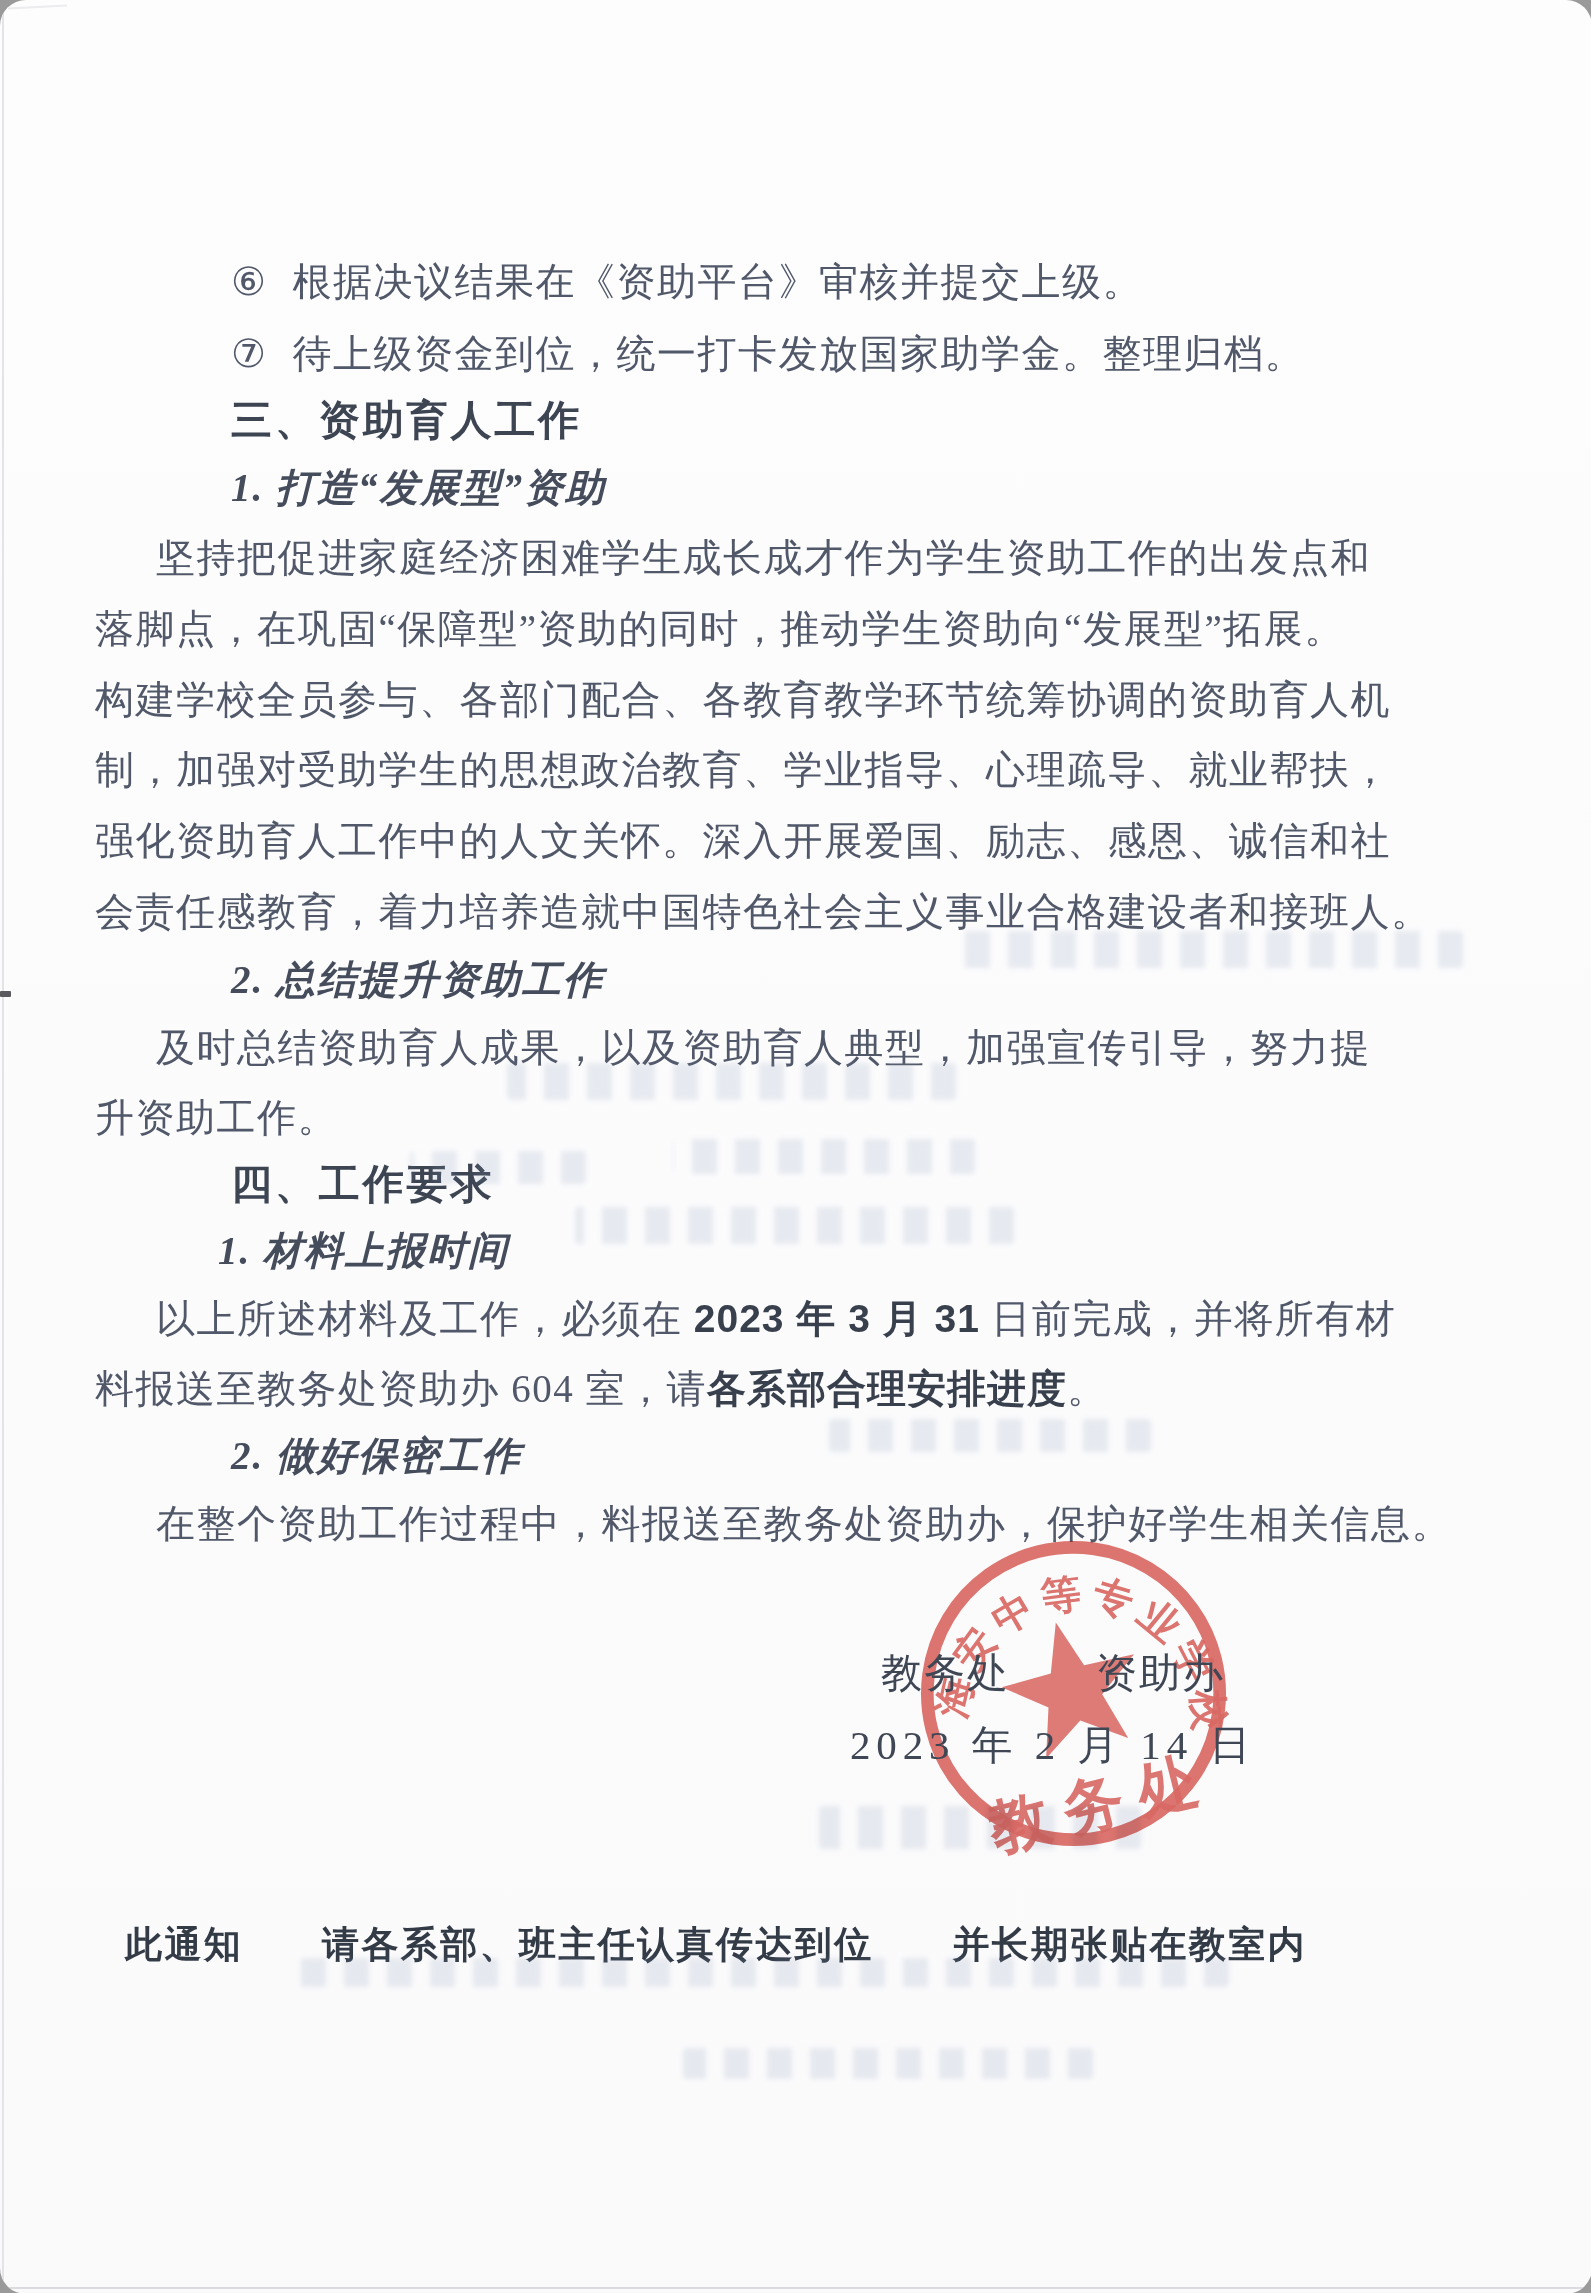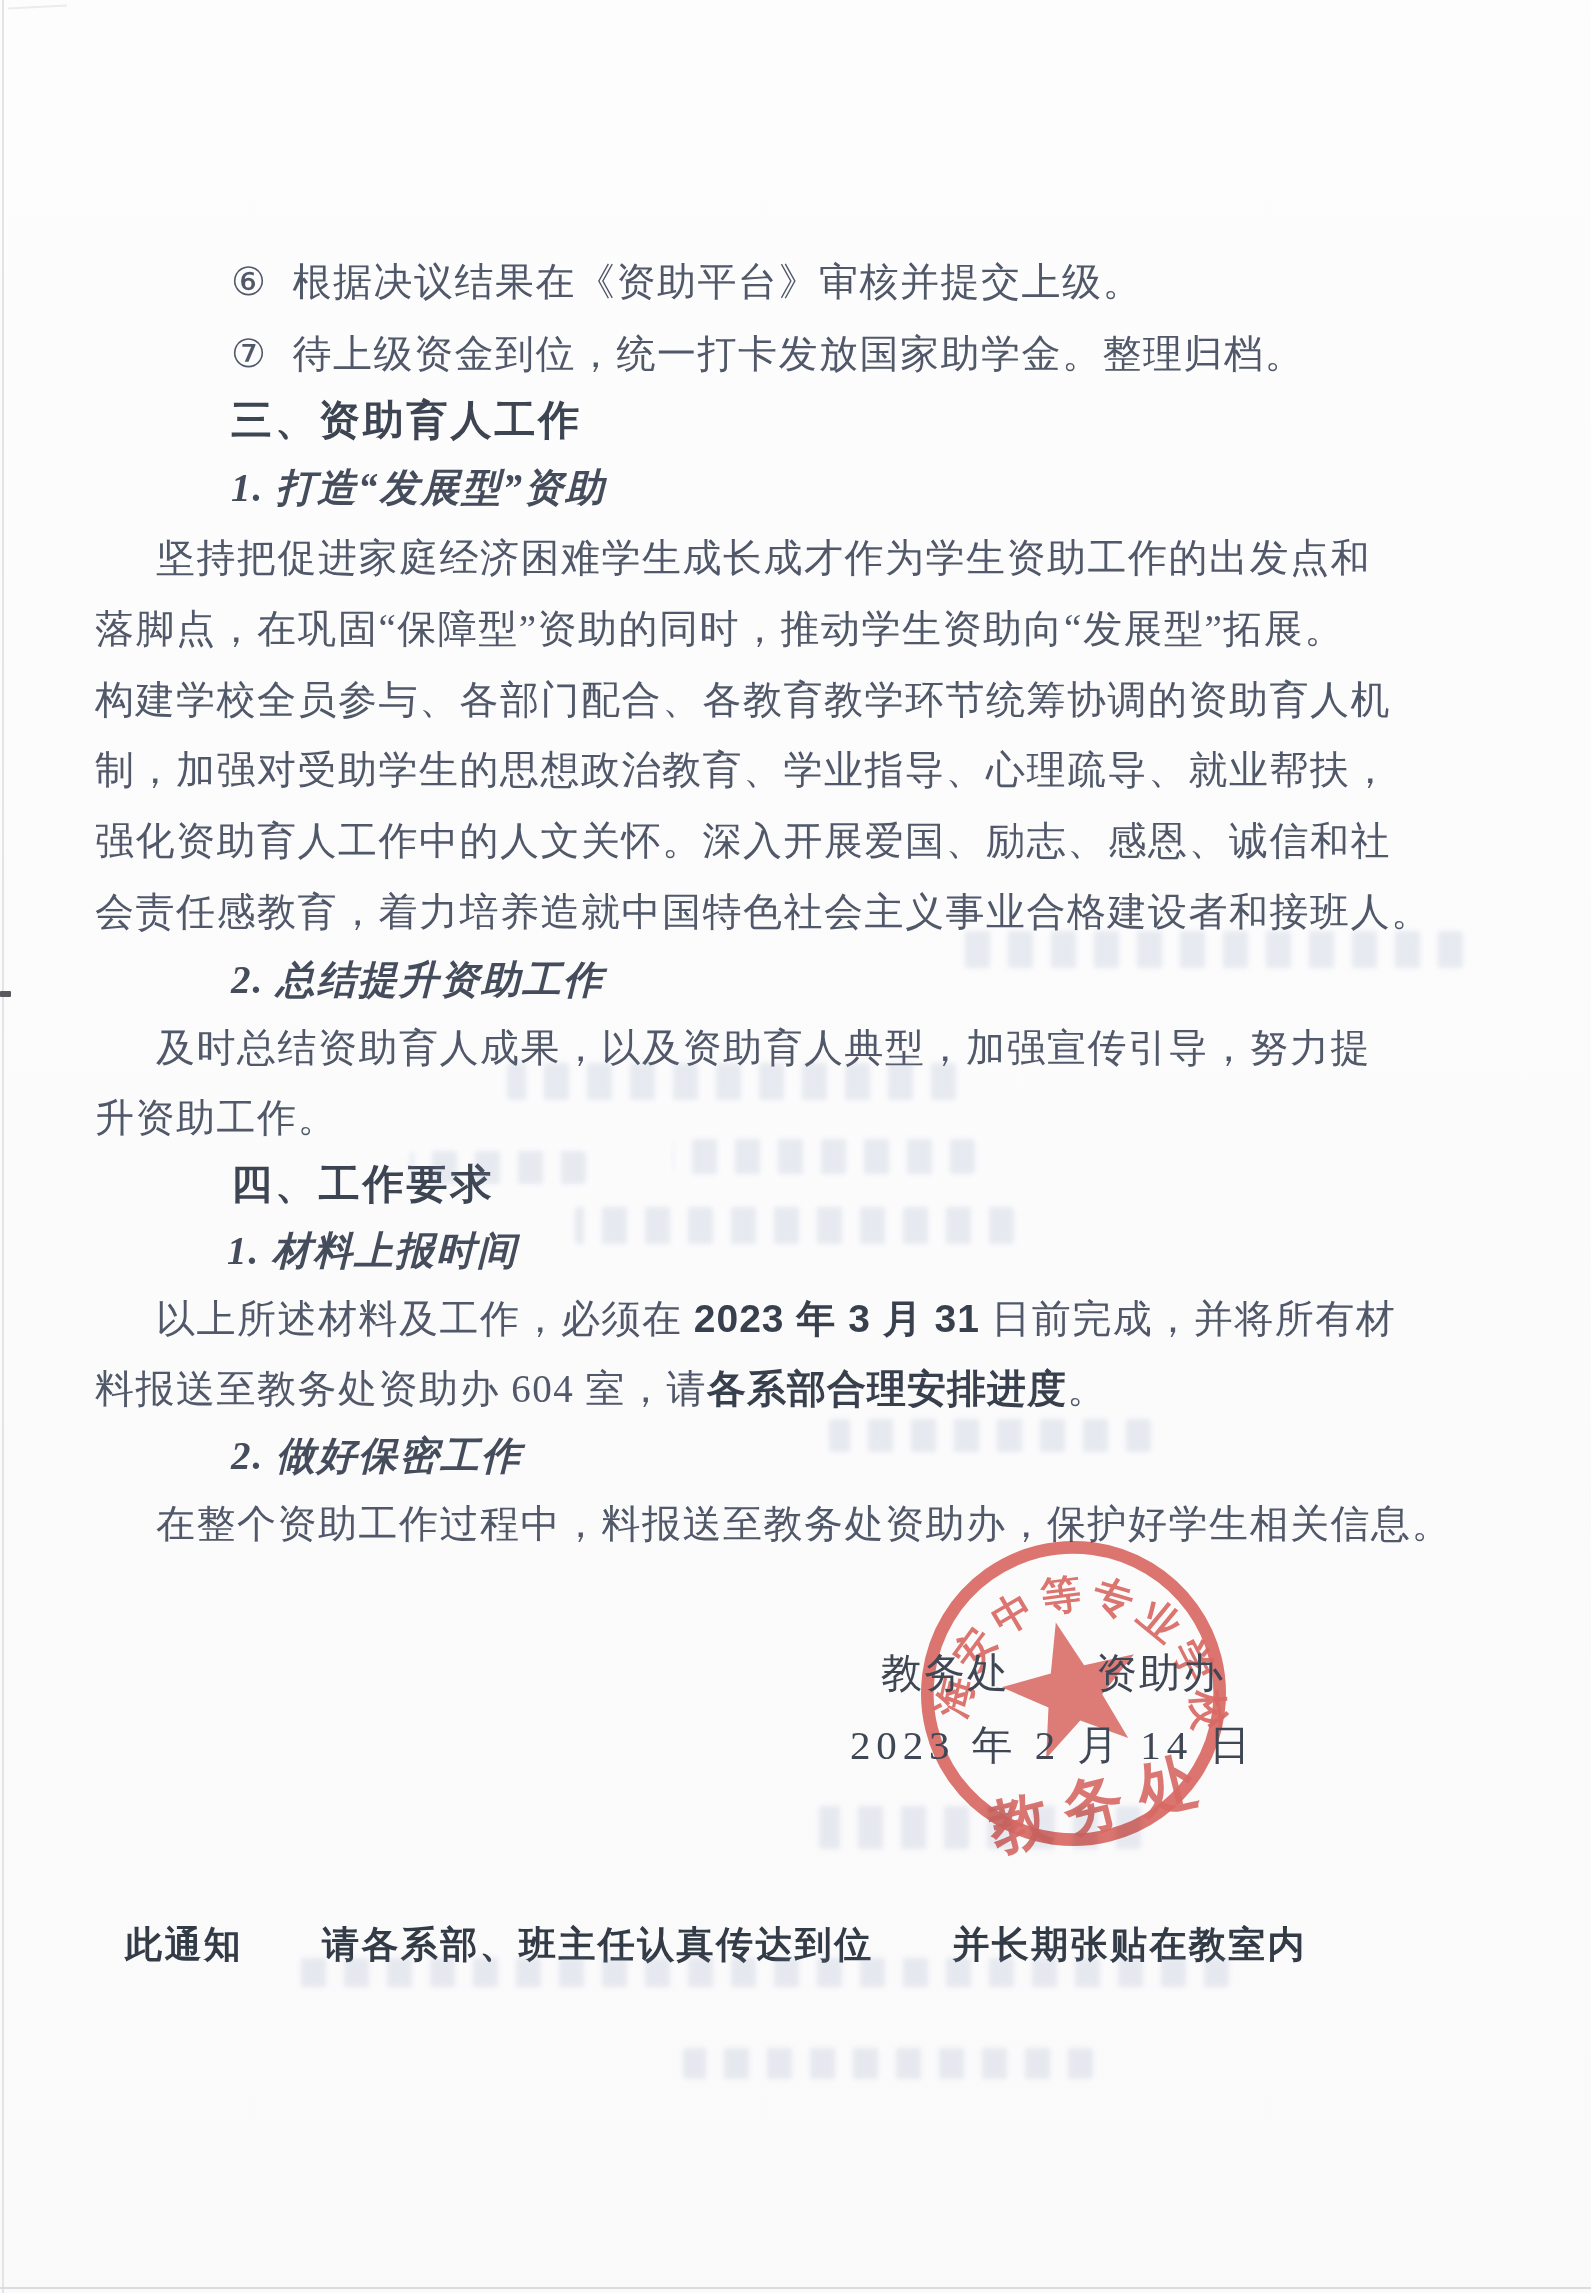--- a/index.html
+++ b/index.html
@@ -4,20 +4,21 @@
 <style>
   html,body{margin:0;padding:0;background:#9a9a9a;}
   .page{
     position:relative;
     width:1592px;height:2294px;
     margin:0 auto;
     background:linear-gradient(180deg,#fdfdfe 0%,#fbfbfc 60%,#fafafb 100%);
     overflow:hidden;
     font-family:"Liberation Serif", serif;
     color:#4f5668;
+    border-radius:26px;
   }
   
   .edge-left{position:absolute;left:2px;top:0;bottom:0;width:2px;background:#e4e4e8;}
   .edge-bottom{position:absolute;left:0;right:0;bottom:4.9px;height:2px;background:#dcdce0;}
   .edge-tick{position:absolute;left:0;top:991px;width:10.7px;height:5.9px;background:#5a5a5e;border-radius:1px;}
   .edge-topcurve{position:absolute;left:7.8px;top:5.9px;width:59px;height:2px;background:#ececef;transform:rotate(-3deg);}
 
   .line{
     position:absolute;
     font-size:39px;
@@ -107,21 +108,21 @@
   <div class="line" style="left:95px;top:674px">构建学校全员参与、各部门配合、各教育教学环节统筹协调的资助育人机</div>
   <div class="line" style="left:95px;top:744px">制，加强对受助学生的思想政治教育、学业指导、心理疏导、就业帮扶，</div>
   <div class="line" style="left:95px;top:886px">会责任感教育，着力培养造就中国特色社会主义事业合格建设者和接班人。</div>
   <div class="line" style="left:95px;top:815px">强化资助育人工作中的人文关怀。深入开展爱国、励志、感恩、诚信和社</div>
 
   <div class="line h-kai" style="left:231px;top:954px">2. 总结提升资助工作</div>
   <div class="line" style="left:156px;top:1022px">及时总结资助育人成果，以及资助育人典型，加强宣传引导，努力提</div>
   <div class="line" style="left:95px;top:1092px">升资助工作。</div>
 
   <div class="line h-black" style="left:231px;top:1159px;font-size:41px">四、工作要求</div>
-  <div class="line h-kai" style="left:227px;top:1225px">1. 材料上报时间</div>
+  <div class="line h-kai" style="left:218px;top:1225px">1. 材料上报时间</div>
 
   <div class="line" style="left:156px;top:1293px"><span>以上所述材料及工作，必须在 </span><span class="bold-sans">2023 年 3 月 31</span><span> 日前完成，并将所有材</span></div>
 
   <div class="line" style="left:95px;top:1363px"><span>料报送至教务处资助办 604 室，请</span><span class="bold-sans">各系部合理安排进度</span><span>。</span></div>
 
   <div class="line h-kai" style="left:231px;top:1430px">2. 做好保密工作</div>
   <div class="line" style="left:156px;top:1498px">在整个资助工作过程中，料报送至教务处资助办，保护好学生相关信息。</div>
 
   <div class="sig" style="top:1646px">教务处　　资助办</div>
   <div class="sig" style="top:1718px;letter-spacing:5.9px">2023 年 2 月 14 日</div>

